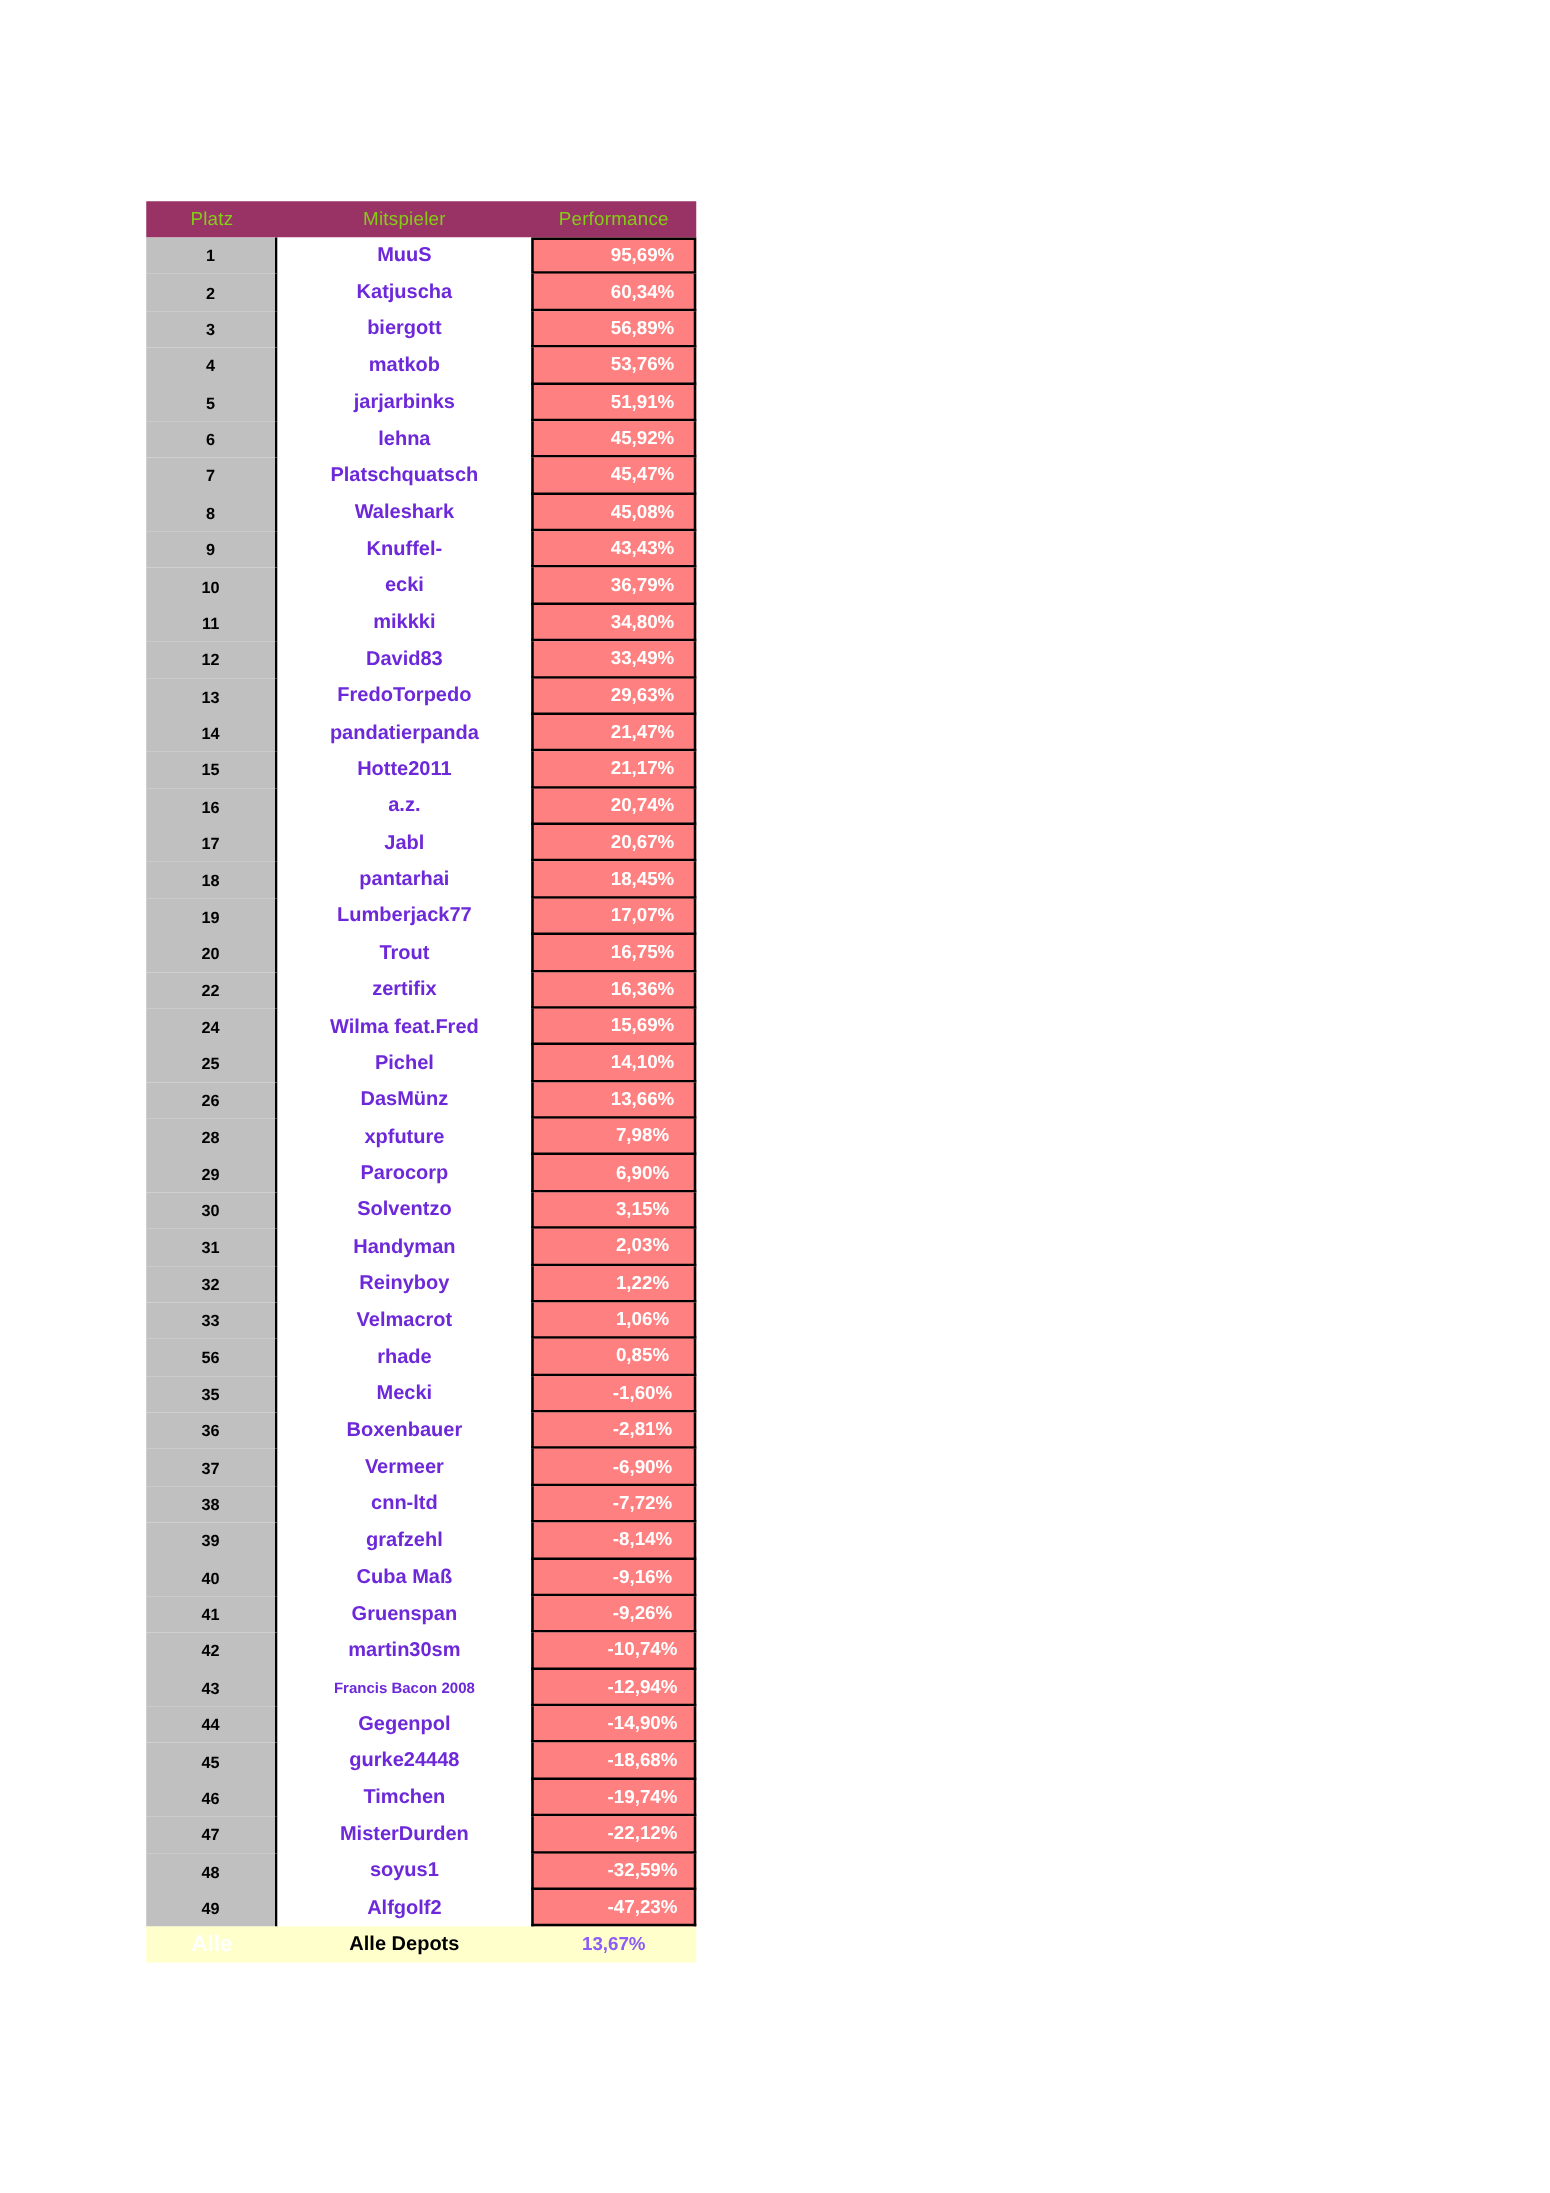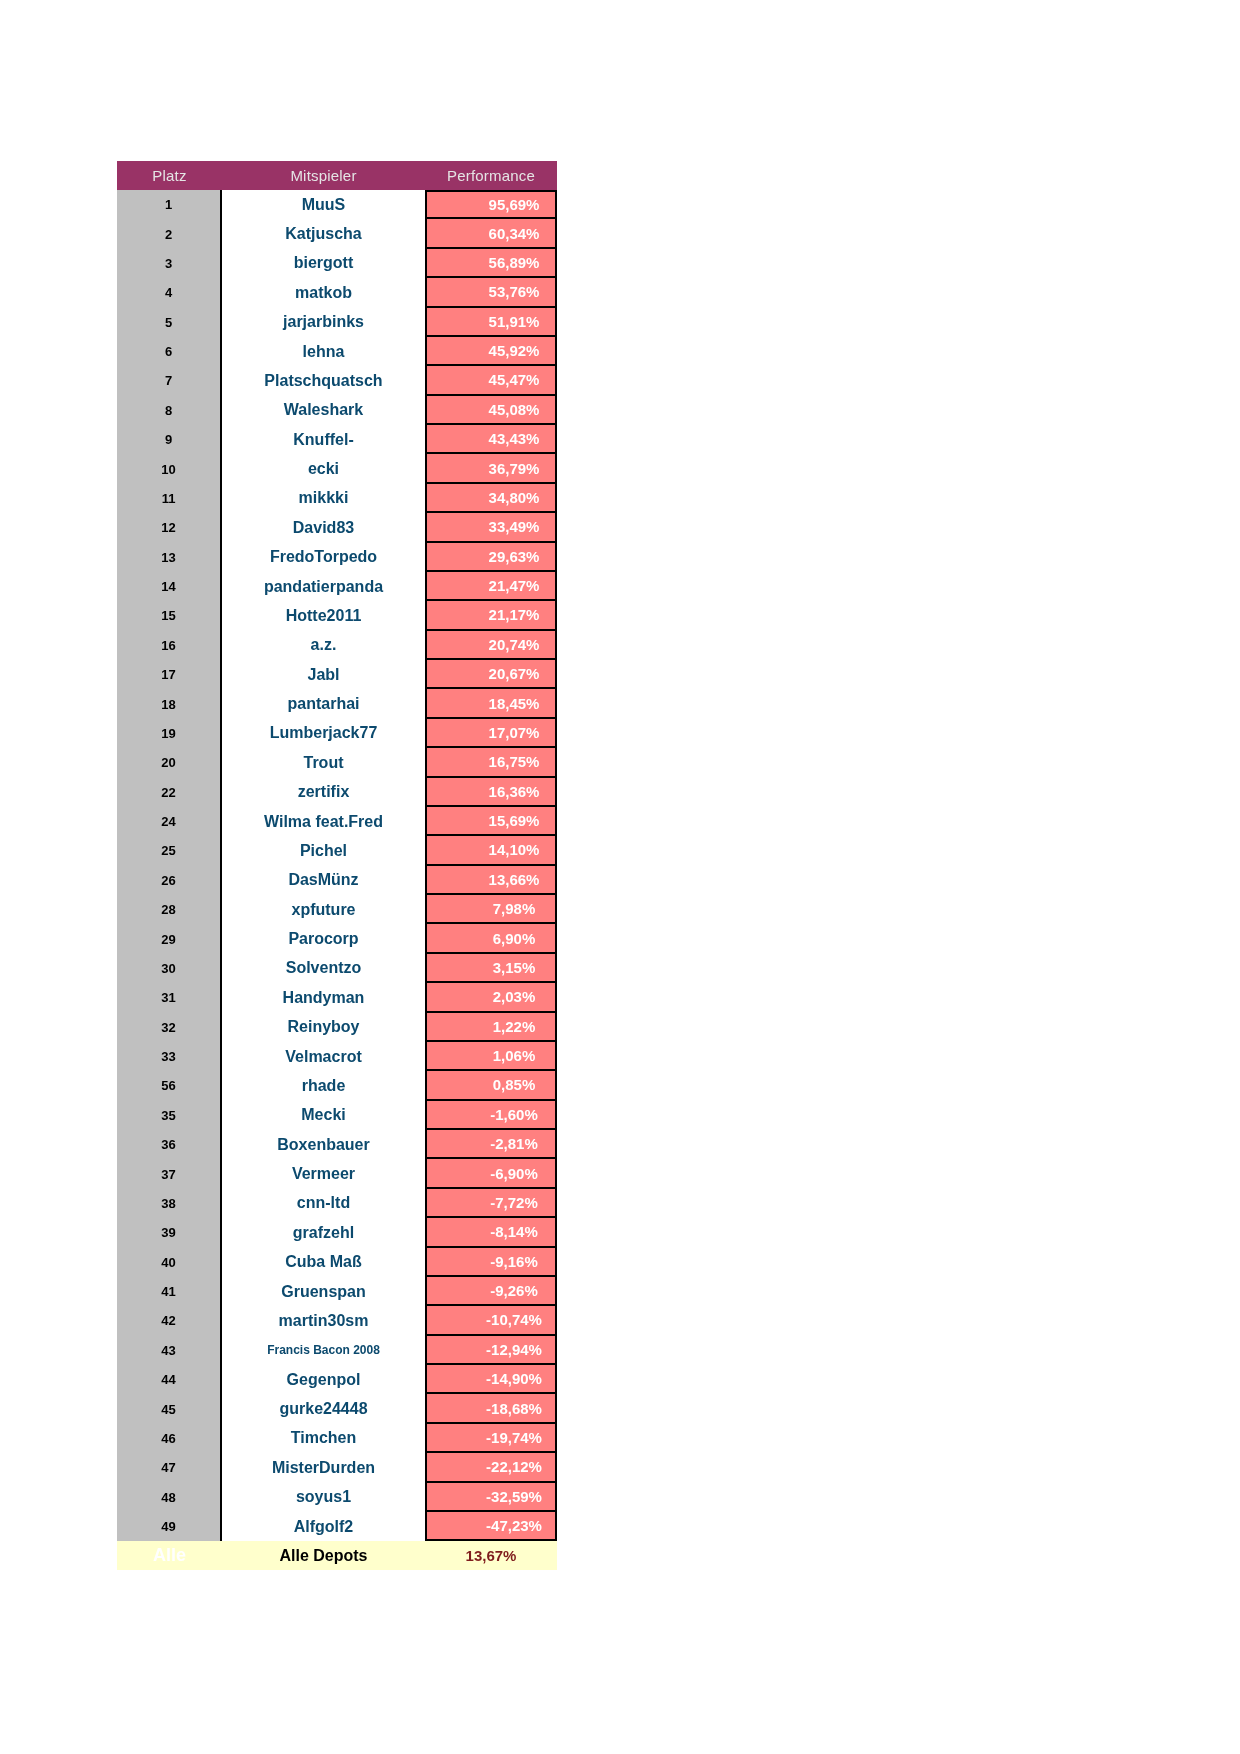--- a/index.html
+++ b/index.html
@@ -14,41 +14,41 @@
   .hrow, .drow, .srow { display:flex; }
   .cell {
     display:flex; align-items:center; justify-content:center;
     box-sizing:border-box; overflow:hidden; white-space:nowrap;
   }
   .col-platz { width:105px; }
   .col-name  { width:203px; }
   .col-perf  { width:132px;text-align:center; }
 
   .hrow { height:29px; background:#993366; }
-  .hrow .cell { color:#e5e5e5; font-size:15px; letter-spacing:0.2px; }
+  .hrow .cell { color:#84cc16; font-size:15px; letter-spacing:0.2px; }
 
   .drow { height:29.39px; }
   .platz-cell {
     background:#C0C0C0;
     border-right:2px solid #000000;
     color:#000000; font-size:13px; font-weight:bold;
   }
-  .name-cell { background:#FFFFFF; color:#0c4a6e; font-size:16px; font-weight:bold; }
+  .name-cell { background:#FFFFFF; color:#6d28d9; font-size:16px; font-weight:bold; }
   .name-cell.shrink { font-size:12px; }
   .perf-cell {
     background:#FF8080;
     border:2px solid #000000; border-top:none;
     color:#FFFFFF; font-size:15px; font-weight:bold;padding-left:46px;
   }
   .drow.first .perf-cell { border-top:2px solid #000000; }
 
   .srow { height:29px; background:#FFFFCC; }
   .summary-platz { color:#FFFFFF; font-size:18px; font-weight:bold; }
   .summary-name  { color:#000000; font-size:16px; font-weight:bold; }
-  .summary-perf  { color:#7f1d1d; font-size:15px; font-weight:bold; }
+  .summary-perf  { color:#8b5cf6; font-size:15px; font-weight:bold; }
 </style>
 </head>
 <body>
 
 <div class="page">
   <div class="ranking-table">
 
     <div class="hrow">
       <div class="cell col-platz">Platz</div>
       <div class="cell col-name">Mitspieler</div>

